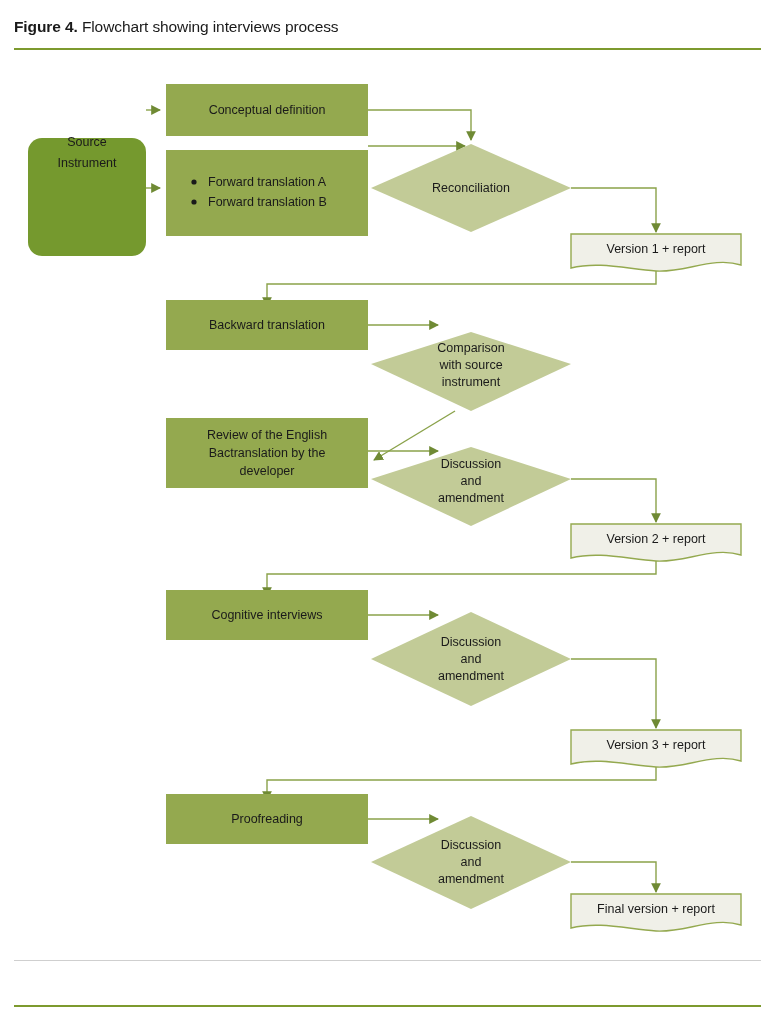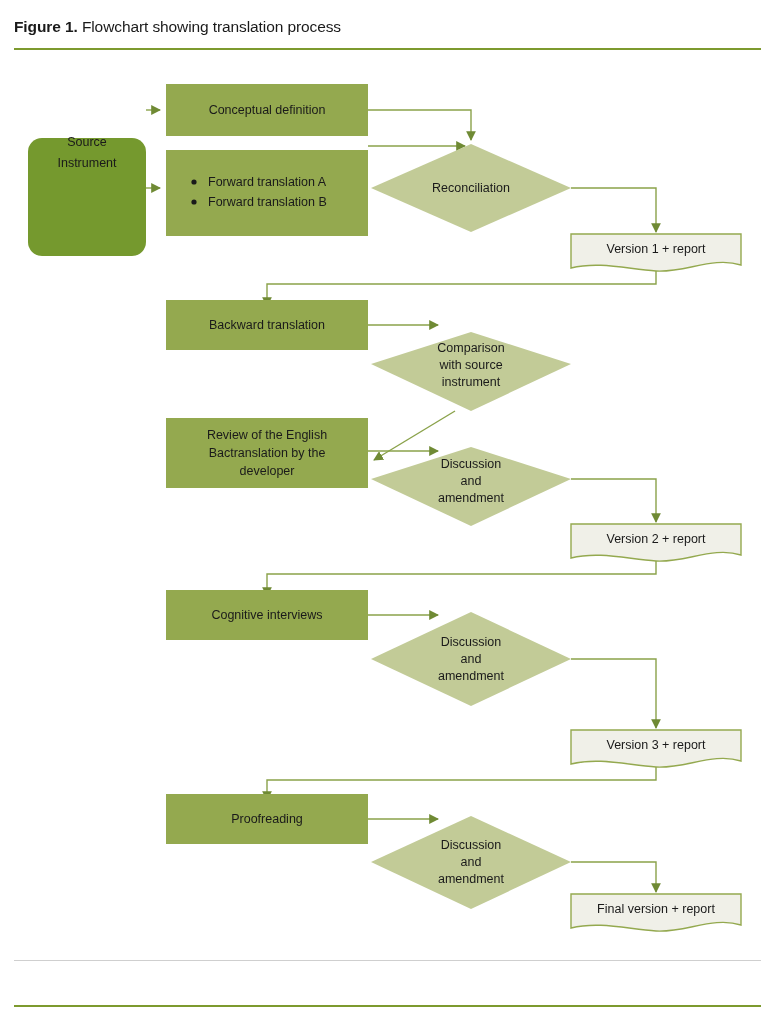--- a/index.html
+++ b/index.html
@@ -84,21 +84,21 @@
   .bullet-dot {
     fill: #1a1a1a;
   }
 </style>
 </head>
 <body>
 
 <div id="figure-page">
 
   <div id="figure-caption">
-    <span class="cap-label">Figure 1.</span><span class="cap-text"> Flowchart showing translation process</span>
+    <span class="cap-label">Figure 4.</span><span class="cap-text"> Flowchart showing interviews process</span>
   </div>
 
   <div class="rule" id="rule-top"></div>
 
   <svg id="flowchart-canvas" viewBox="0 0 775 900">
     <defs>
       <marker id="arrowhead" viewBox="0 0 10 10" refX="9" refY="5" markerWidth="7" markerHeight="7" orient="auto-start-reverse">
         <path d="M 0 0 L 10 5 L 0 10 z" fill="#6f8a34"></path>
       </marker>
     </defs>

